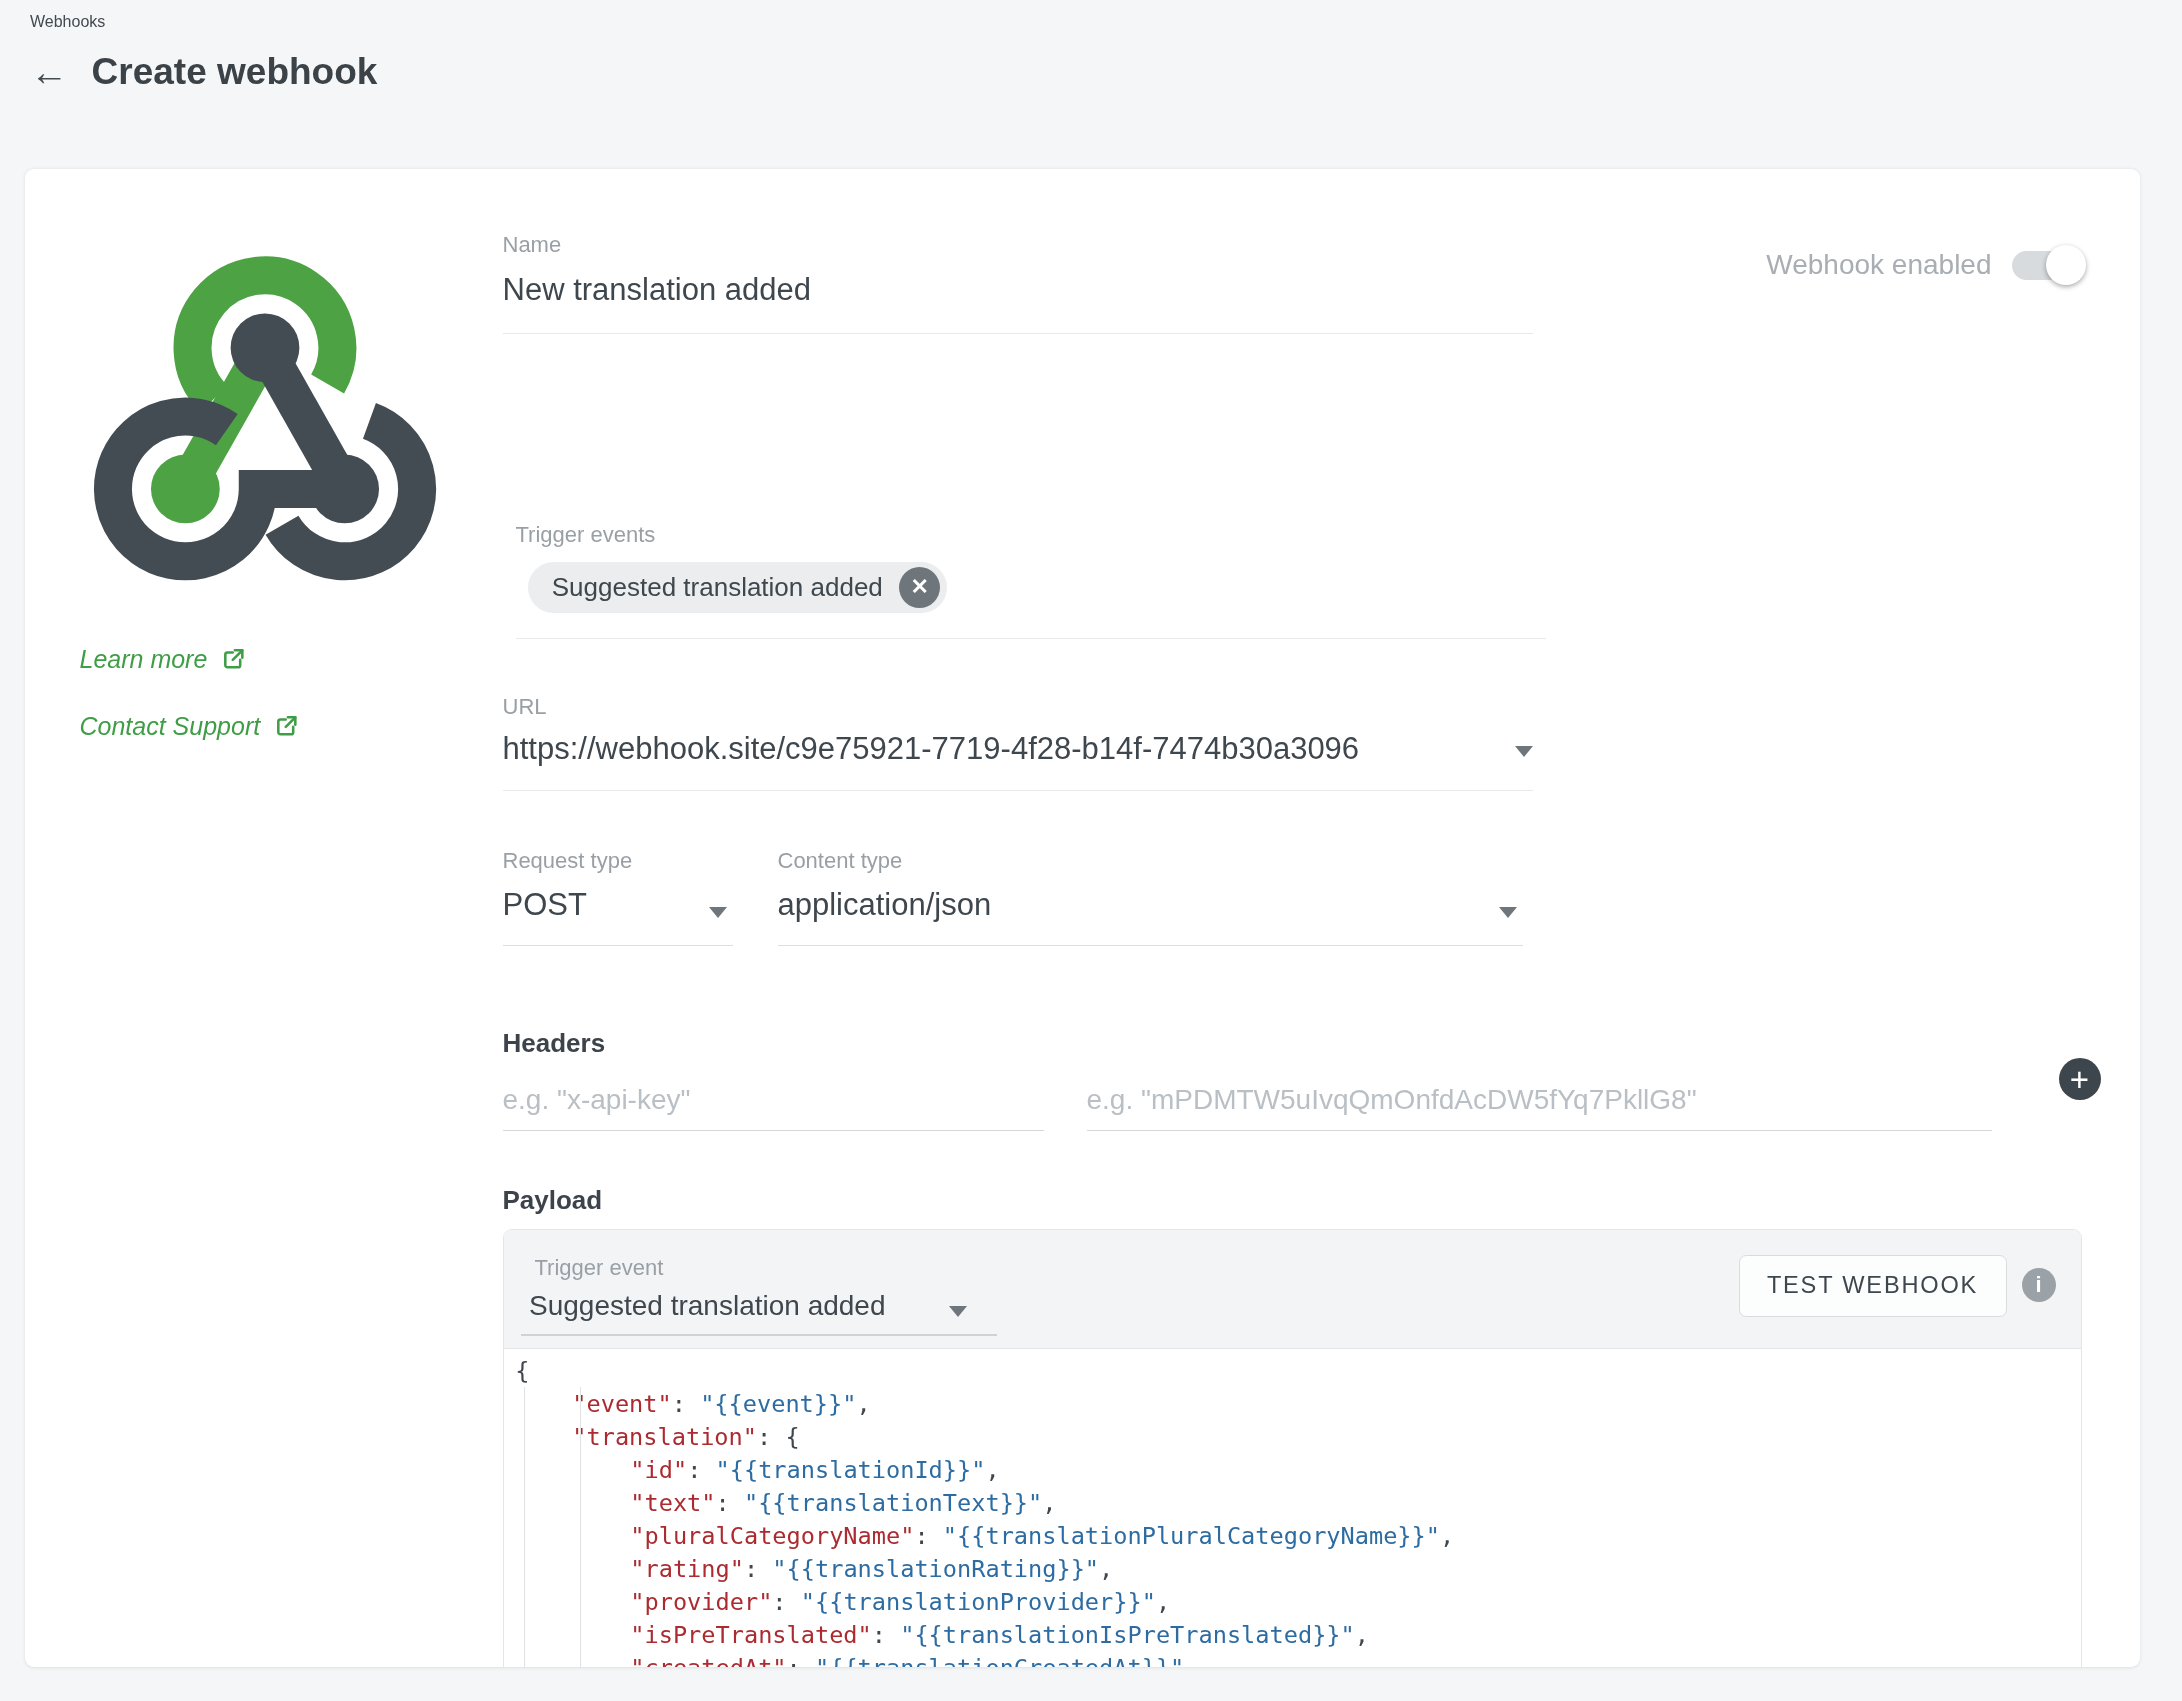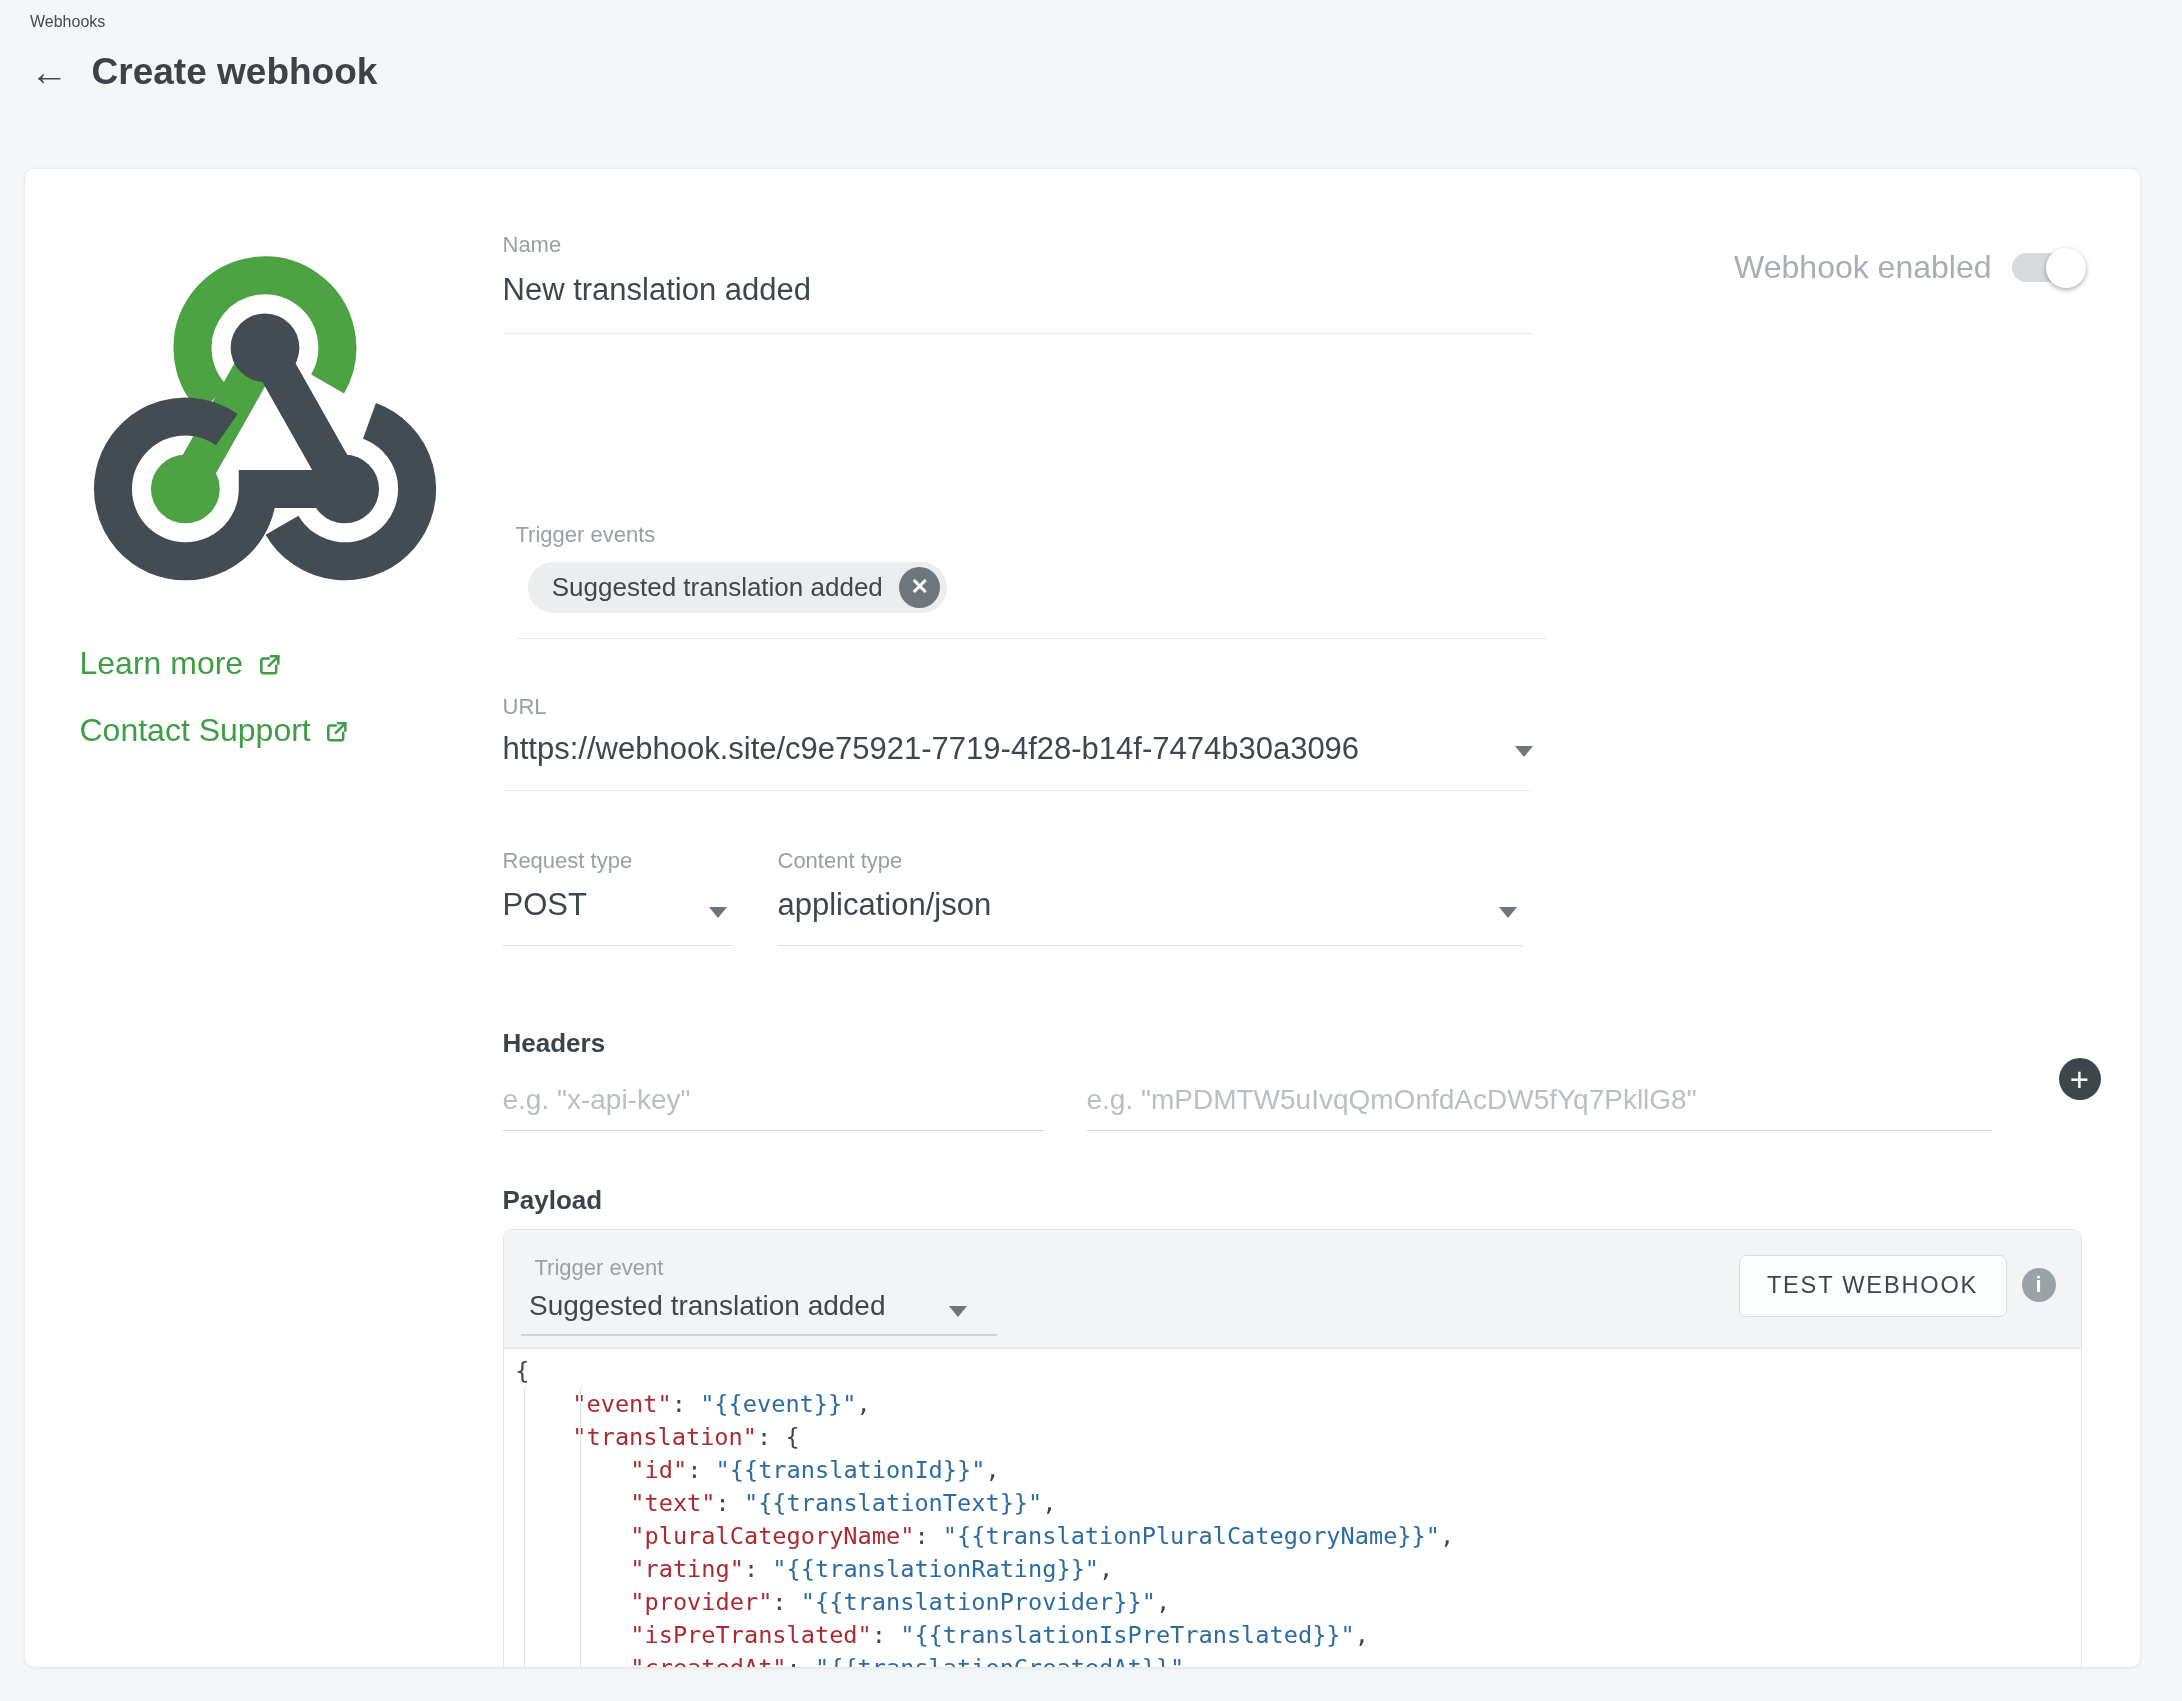--- a/index.html
+++ b/index.html
@@ -21,38 +21,38 @@
   .card {
     position:absolute; left:24.5px; top:169px; width:2115px; height:1498px;
     background:#ffffff; border-radius:9px;
     box-shadow:0 0.9px 3.6px rgba(60,64,67,.12);
     overflow:hidden;
   }
 
   
   .logo { position:absolute; left:59px; top:65px; width:362px; height:347px; }
   .side-link {
-    position:absolute; left:55px; display:flex; align-items:center; gap:12.7px;
-    color:#3f9d46; font-size:32px; cursor:pointer;
+    position:absolute; left:55px; display:flex; gap:12.7px;
+    color:#3f9d46; font-size:25px; cursor:pointer;font-style:italic;
   }
   .side-link svg { width:25.5px; height:25.5px; }
   #learn-more { top:476px; }
   #contact-support { top:543px; }
 
   
   .field-label { font-size:22px; color:#99a0a5; line-height:1; }
   .field-value { font-size:31px; color:#3f474e; line-height:35px; }
   .name-field {
     position:absolute; left:478px; top:65px; width:1030px;
     border-bottom:1.8px solid #e7e9ea; padding-bottom:26px;
   }
   .name-field .field-label { margin-bottom:16.4px; }
 
   .toggle-row { position:absolute; right:55px; top:80px; display:flex; align-items:center; gap:20px; }
-  .toggle-label { font-size:32px; color:#a8aeb3; }
+  .toggle-label { font-size:28px; color:#a8aeb3; }
   .switch { position:relative; width:73px; height:29px; cursor:pointer; }
   .switch .track { position:absolute; inset:0; border-radius:14.5px; background:#d8dbdd; }
   .switch .knob {
     position:absolute; right:-1.8px; top:-5.5px; width:40px; height:40px; border-radius:50%;
     background:#ffffff; box-shadow:0 1.8px 5.5px rgba(0,0,0,.35);
   }
 
   
   .tabs {
     position:absolute; left:472px; top:245px; width:1586px; height:96px;

